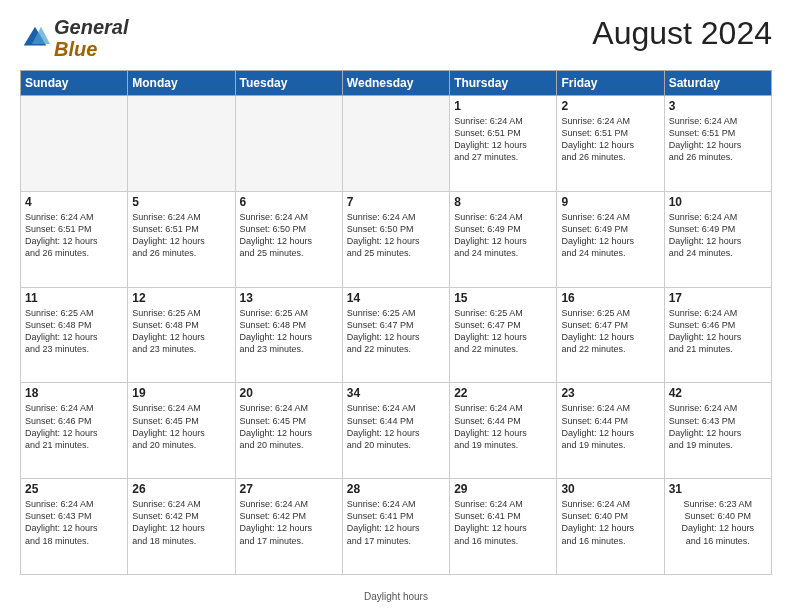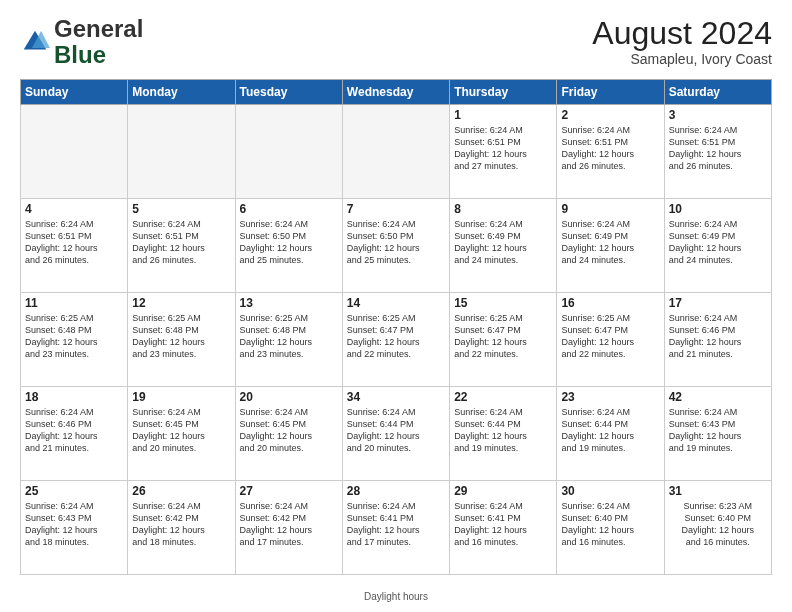--- a/index.html
+++ b/index.html
@@ -22,26 +22,27 @@
       justify-content: space-between;
       align-items: flex-start;
       margin-bottom: 10px;
     }
     .logo {
       display: flex;
       align-items: center;
       gap: 4px;
     }
     .logo-text {
-      font-size: 24px;
+      font-size: 20px;
       font-weight: bold;
       line-height: 1.1;
+      font-style: italic;
     }
     .logo-text .general { color: #333; }
-    .logo-text .blue { color: #14532d; }
+    .logo-text .blue { color: #a16207; }
     .logo-icon {
       width: 30px;
       height: 30px;
     }
     .title-block {
       text-align: right;
     }
     .month-year {
       font-size: 32px;
       font-weight: normal;
@@ -107,21 +108,20 @@
         <polygon points="20,5 35,30 5,30" fill="#1a5fa8"></polygon>
         <polygon points="28,5 40,28 16,28" fill="#4a9fd4" opacity="0.7"></polygon>
       </svg>
       <div class="logo-text">
         <span class="general">General</span><br>
         <span class="blue">Blue</span>
       </div>
     </div>
     <div class="title-block">
       <div class="month-year">August 2024</div>
-      <div class="location">Samapleu, Ivory Coast</div>
     </div>
   </div>
 
   <table class="calendar">
     <thead>
       <tr>
       <th>Sunday</th>
           <th>Monday</th>
           <th>Tuesday</th>
           <th>Wednesday</th>

